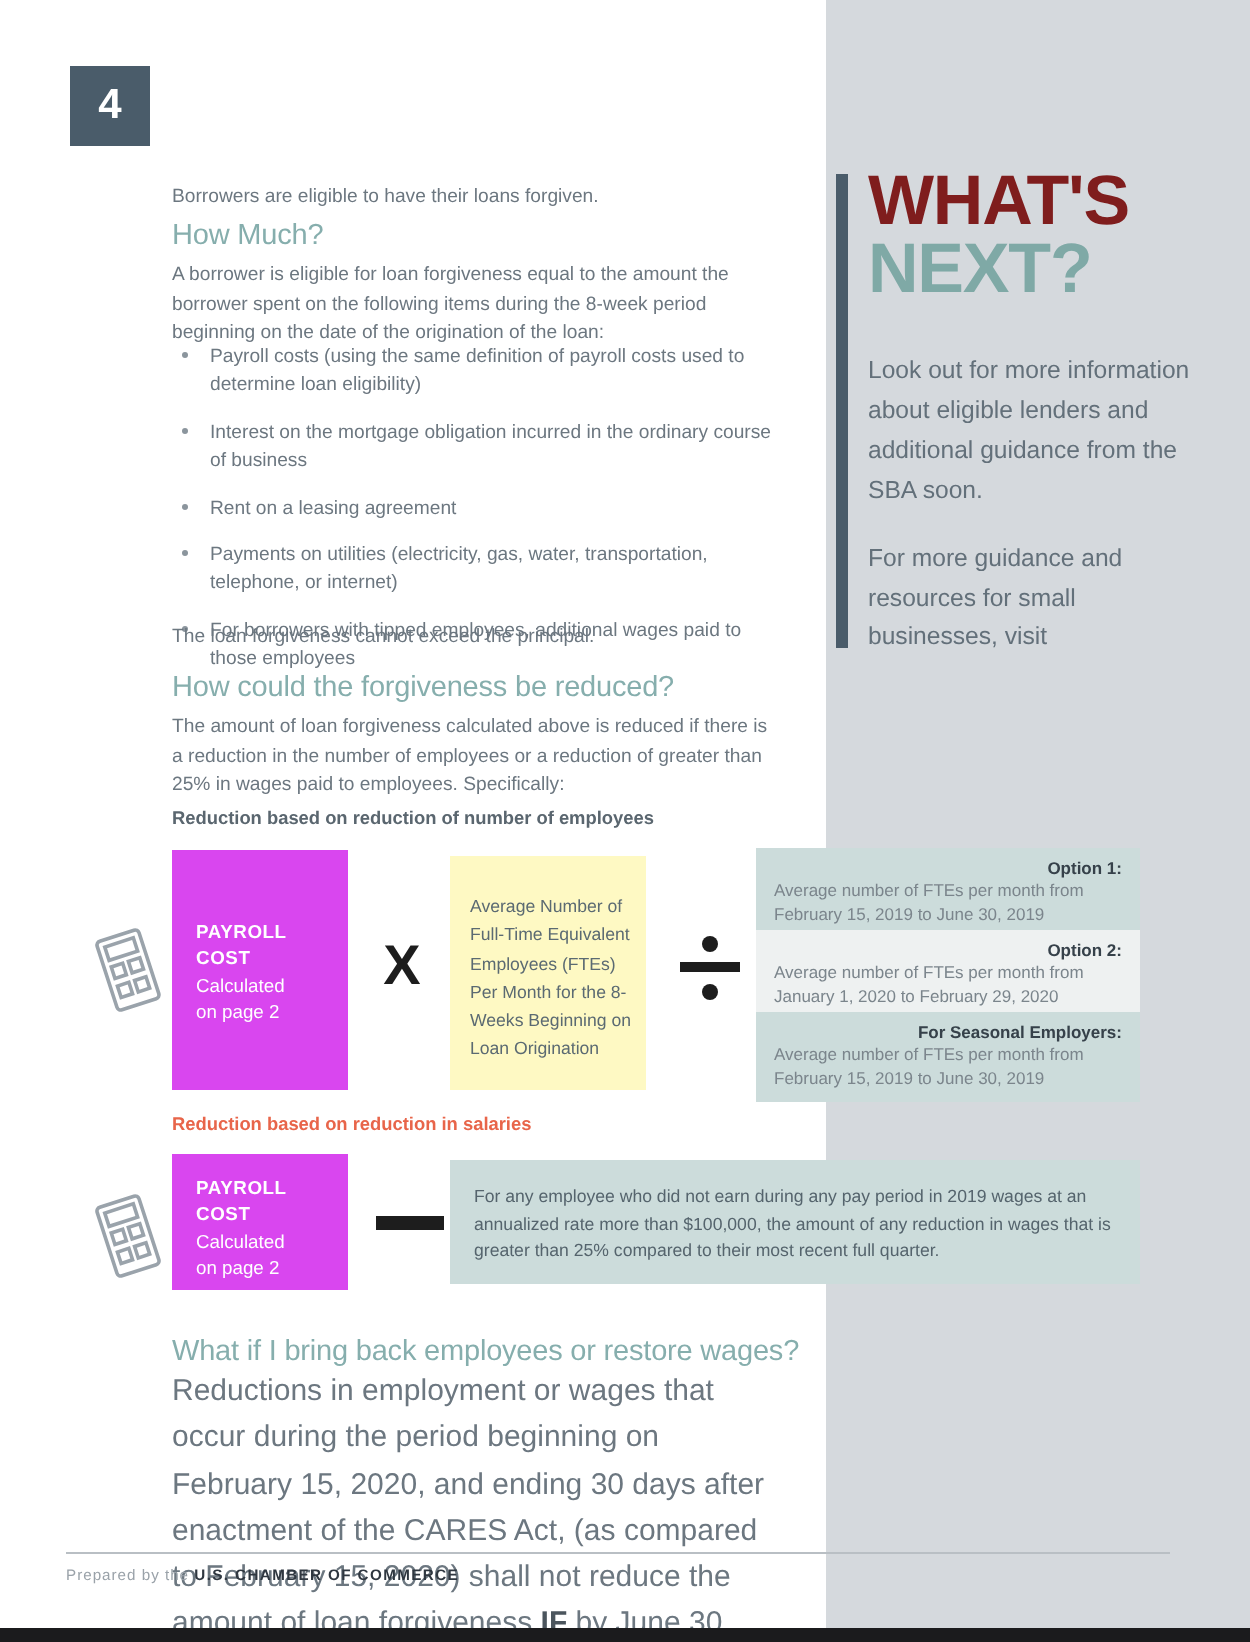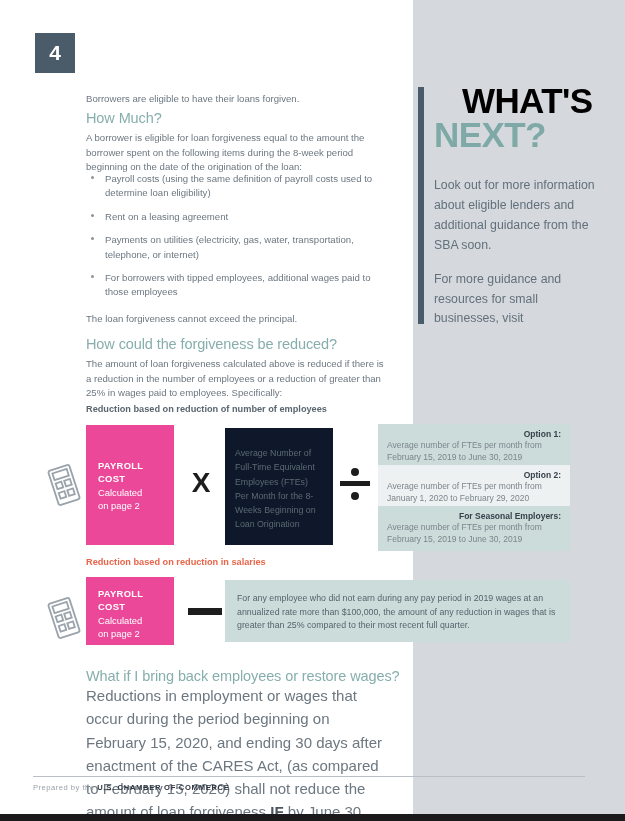--- a/index.html
+++ b/index.html
@@ -20,21 +20,21 @@
   }
   .wn-bar{
     position:absolute;left:418px;top:87px;width:6px;height:237px;
     background:#4a5c6a;
   }
   .wn-title{
     position:absolute;left:434px;top:84px;width:180px;
     font-size:35px;font-weight:bold;line-height:0.98;
     letter-spacing:-0.6px;
   }
-  .wn-title .l1{color:#000000;display:block;margin-left:28px;}
+  .wn-title .l1{color:#7f1d1d;display:block;}
   .wn-title .l2{color:#7fa9a6;display:block;}
   .wn-body{
     position:absolute;left:434px;top:176px;width:168px;
     font-size:12.3px;line-height:1.62;color:#63707a;
   }
   .wn-body p{margin:0 0 14px 0;}
   .wn-body .url{color:#2f3b45;font-weight:bold;font-size:12.6px;}
 
   
   .num-badge{
@@ -81,41 +81,41 @@
     top:557px;font-size:9.2px;font-weight:bold;color:#e8654a;
   }
   .h-bringback{top:668px;width:330px;}
   .p-bringback{top:684px;font-size:15px;line-height:1.55;}
   .p-bringback b{color:#4b555d;}
 
   
   .calc1{position:absolute;left:46px;top:463px;}
   .calc2{position:absolute;left:46px;top:596px;}
   .redbox{
-    position:absolute;background:#ec4899;color:#ffffff;
+    position:absolute;background:#d946ef;color:#ffffff;
   }
   .redbox .ln{display:block;}
   .redbox .b{font-weight:bold;letter-spacing:0.3px;}
   .redbox-1{left:86px;top:425px;width:88px;height:120px;}
   .redbox-2{left:86px;top:577px;width:88px;height:68px;}
   .redbox-inner{
     position:absolute;left:12px;right:8px;font-size:9.4px;line-height:1.42;
   }
   .redbox-1 .redbox-inner{top:34px;}
   .redbox-2 .redbox-inner{top:10px;}
 
   .op{
     position:absolute;color:#1d1d1d;font-weight:bold;
     display:flex;align-items:center;justify-content:center;
   }
   .op-x{left:183px;top:463px;width:36px;height:40px;font-size:28px;}
 
   .tealbox{
-    position:absolute;left:225px;top:428px;width:108px;height:117px;
-    background:#0f172a;
+    position:absolute;left:225px;top:428px;width:98px;height:117px;
+    background:#fef9c3;
   }
   .tealbox .txt{
     position:absolute;left:10px;top:18px;width:84px;
     font-size:8.8px;line-height:1.62;color:#5b6a72;
   }
 
   .div-icon{
     position:absolute;left:338px;top:466px;width:34px;height:34px;
   }
   .div-icon .bar{
@@ -186,20 +186,21 @@
 
   <div class="num-badge">4</div>
 
   <div class="col lead">Borrowers are eligible to have their loans forgiven.</div>
 
   <div class="col sub-h h-howmuch">How Much?</div>
   <div class="col p-howmuch">A borrower is eligible for loan forgiveness equal to the amount the borrower spent on the following items during the 8-week period beginning on the date of the origination of the loan:</div>
 
   <ul class="bullets">
     <li>Payroll costs (using the same definition of payroll costs used to determine loan eligibility)</li>
+    <li>Interest on the mortgage obligation incurred in the ordinary course of business</li>
     <li>Rent on a leasing agreement</li>
     <li>Payments on utilities (electricity, gas, water, transportation, telephone, or internet)</li>
     <li>For borrowers with tipped employees, additional wages paid to those employees</li>
   </ul>
 
   <div class="col p-cannot">The loan forgiveness cannot exceed the principal.</div>
 
   <div class="col sub-h h-reduced">How could the forgiveness be reduced?</div>
   <div class="col p-amount">The amount of loan forgiveness calculated above is reduced if there is a reduction in the number of employees or a reduction of greater than 25% in wages paid to employees. Specifically:</div>
 

